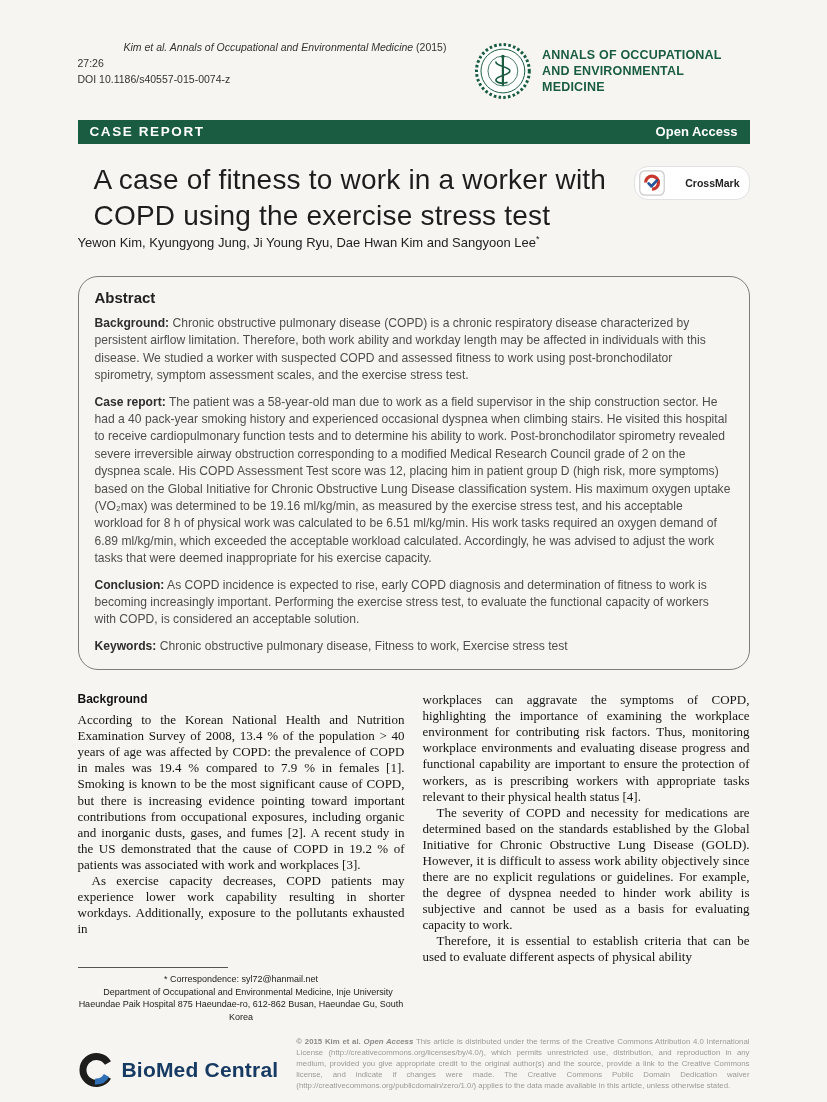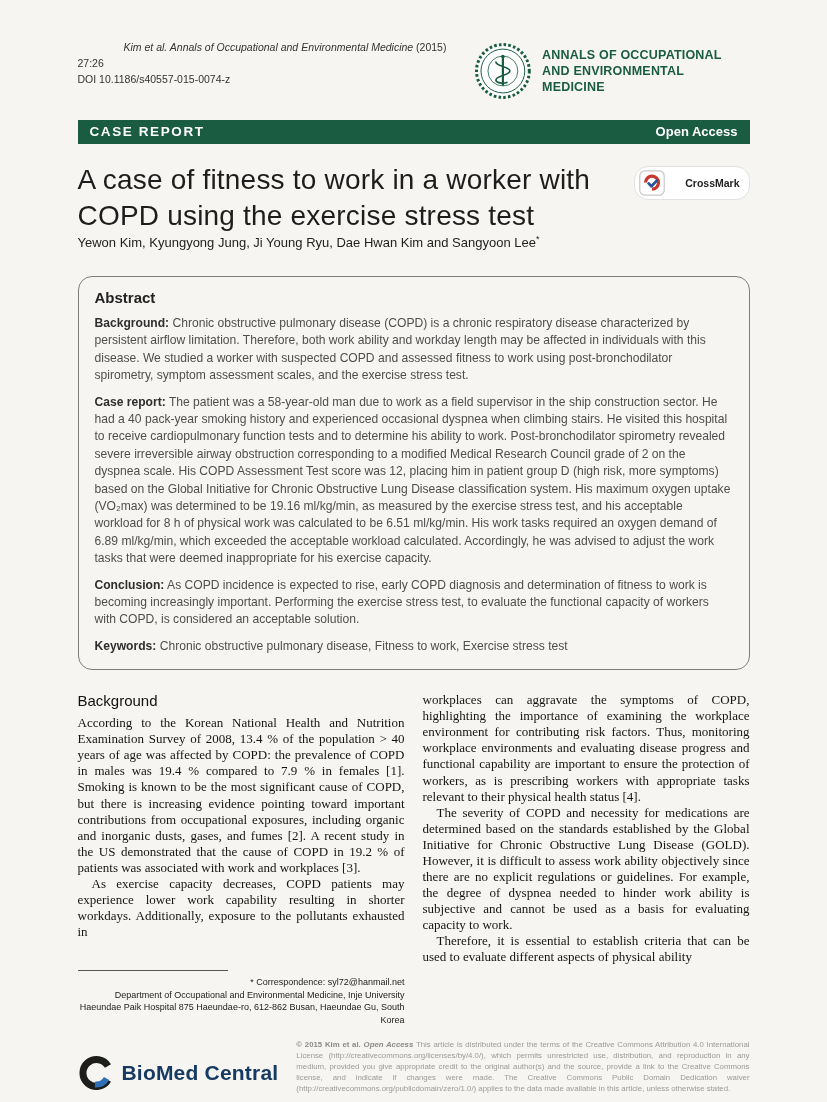--- a/index.html
+++ b/index.html
@@ -25,58 +25,58 @@
     margin-top:20px;
     background:#1a5c41; color:#fff;
     display:flex; justify-content:space-between; align-items:flex-start;
     padding:4px 12px 5px 12px;
   }
   .banner .atype { font-size:13.5px; font-weight:bold; letter-spacing:1.6px; }
   .banner .oa { font-size:13px; font-weight:bold; }
 
   
   .title-wrap { position:relative; margin-top:18px; }
-  h1 { font-size:28px; font-weight:400; line-height:1.28; color:#1d1d1d; max-width:600px; letter-spacing:.2px; }
+  h1 { font-size:28px; font-weight:400; line-height:1.28; color:#1d1d1d; max-width:600px; letter-spacing:.2px;margin-left:16px; }
   .crossmark {
     position:absolute; right:0; top:4px;
     display:flex; align-items:center; gap:20px;
     background:#fff; border:1px solid #e2e2e2; border-radius:14px;
     padding:3px 9px 3px 4px; cursor:pointer;
   }
   .crossmark .cm-label { font-size:10.5px; color:#222; font-weight:bold; }
 
   .authors { font-size:13px; color:#222; }
   .authors sup { font-size:9px; }
 
   
   .abstract {
     margin-top:26px;
-    border:1px solid #7d7d7d; border-radius:14px;
+    border:1px solid #7d7d7d; border-radius:20px;
     padding:12px 16px 13px 16px;
   }
   .abstract h2 { font-size:15px; font-weight:bold; color:#222; margin-bottom:9px; }
   .abs-p { font-size:12.1px; line-height:1.44; color:#4e4e4e; margin-bottom:9px; }
   .abs-p:last-child { margin-bottom:1px; }
   .abs-label { font-weight:bold; color:#2e2e2e; }
 
   
   .body-cols { display:flex; gap:18px; margin-top:22px; }
   .col { width:327px; }
-  .col h3 { font-family:"Liberation Sans", sans-serif; font-size:15px; font-weight:normal; color:#111; margin-bottom:6px; }
+  .col h3 { font-family:"Liberation Sans", sans-serif; font-size:12px; font-weight:bold; color:#111; margin-bottom:6px; }
   .col p {
     font-family:"Liberation Serif", "DejaVu Serif", serif;
     font-size:13px; line-height:1.235; color:#141414;
     text-align:justify;
   }
   .col p + p { text-indent:14px; }
 
   
   .footnote { margin-top:30px; }
   .footnote-rule { width:150px; border-top:1px solid #555; margin-bottom:5px; }
-  .footnote p { font-family:"Liberation Sans", sans-serif; font-size:9px; line-height:1.4; color:#222; text-align:right; text-indent:0; }
+  .footnote p { font-family:"Liberation Sans", sans-serif; font-size:9px; line-height:1.4; color:#222; text-align:center; text-indent:0; }
   .footnote .email { color:#222; text-decoration:none; }
 
   
   .footer { display:flex; align-items:flex-end; gap:18px; margin-top:14px; }
   .bmc-logo { display:flex; align-items:center; gap:8px; flex:0 0 auto; cursor:pointer; padding-bottom:4px; }
   .bmc-text { font-size:21px; font-weight:bold; color:#173a63; letter-spacing:.2px; }
   .license { flex:1; font-size:7.8px; line-height:1.4; color:#9a9a9a; text-align:justify; }
   .license b { color:#8a8a8a; }
   .license .oa-b { font-style:italic; }
 </style>

